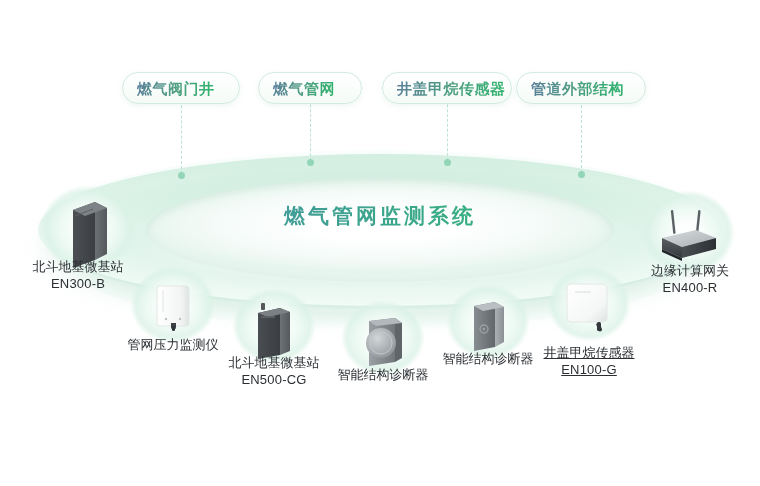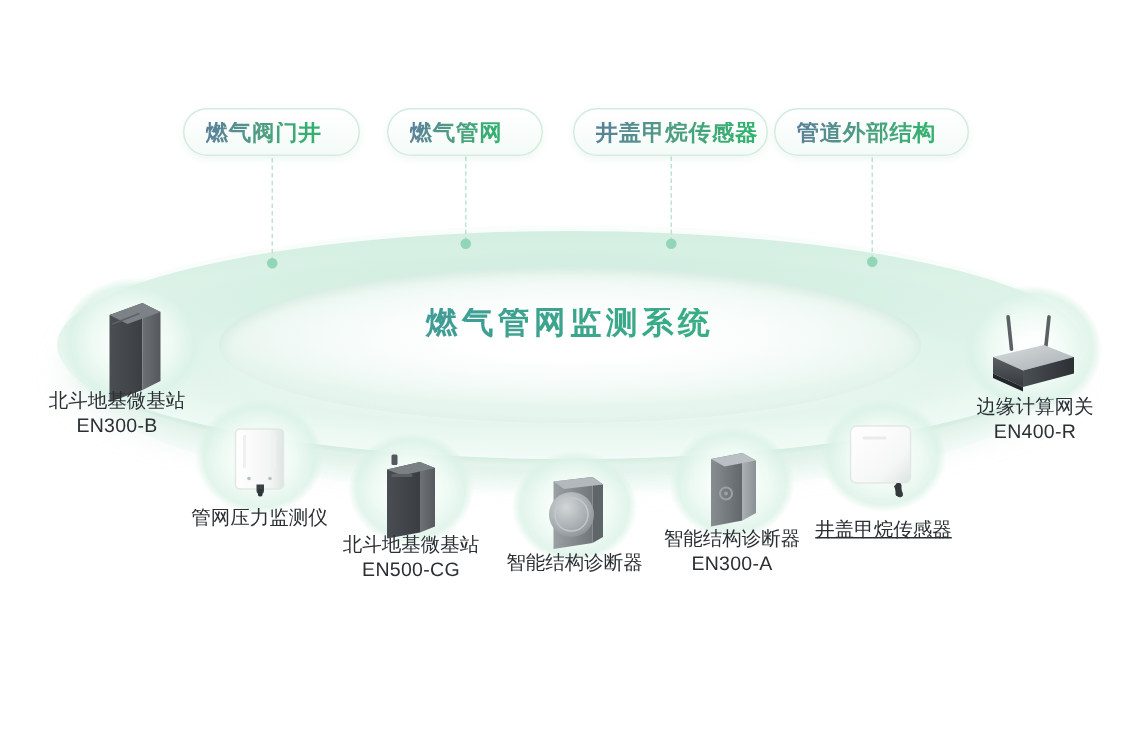--- a/index.html
+++ b/index.html
@@ -257,41 +257,41 @@
               </linearGradient>
     </defs>
     <polygon points="8,9 29,5 29,50 8,54" fill="url(#gpF)"></polygon>
     <polygon points="29,5 38,10 38,45 29,50" fill="url(#gpS)"></polygon>
     <polygon points="8,9 29,5 38,10 17,14" fill="#b9bfc2"></polygon>
     <circle cx="18" cy="32" r="4" fill="none" stroke="#9aa0a3" stroke-width="1.4"></circle>
     <circle cx="18" cy="32" r="1.3" fill="#9aa0a3"></circle>
   </svg></div>
         <div class="cap" style="left: 398px; top: 350px; width: 180px;">
           <div>智能结构诊断器</div>
-          <div class="l2">EN300-A</div>
         </div>
       </div>
       <div class="node">
         <div class="halo" style="left: 547px; top: 266px; width: 84px; height: 84px;"></div>
         <div class="dev" style="left: 563px; top: 279px;">
   <svg width="52" height="58" viewBox="0 0 52 58">
     <defs>
               <linearGradient id="wsq" x1="0" y1="0" x2="1" y2="1">
       <stop offset="0" stop-color="#ffffff"></stop>
                 <stop offset=".7" stop-color="#f5f7f6"></stop>
       <stop offset="1" stop-color="#dde3e0"></stop>
               </linearGradient>
             </defs>
     <rect x="4" y="5" width="40" height="38" rx="4" fill="url(#wsq)" stroke="#e3e8e6" stroke-width="1"></rect>
     <rect x="12" y="12" width="16" height="2" rx="1" fill="#e9eceb"></rect>
     <path d="M36 43 l3 7 a2 2 0 0 1 -3.6 1.6 L33 45 z" fill="#3a3f43"></path>
     <rect x="34" y="43" width="4" height="9" rx="1.6" fill="#33383c"></rect>
   </svg></div>
         <div class="cap" style="left: 499px; top: 344px; width: 180px; text-decoration: underline;">
           <div>井盖甲烷传感器</div>
+          <div class="l2">EN100-G</div>
         </div>
       </div>
       <div class="node">
         <div class="halo" style="left: 641px; top: 190px; width: 94px; height: 94px;"></div>
         <div class="dev" style="left: 652px; top: 208px;">
   <svg width="72" height="58" viewBox="0 0 72 58">
     <defs>
       <linearGradient id="grT" x1="0" y1="0" x2="1" y2="1">
         <stop offset="0" stop-color="#d8dcde"></stop>
                 <stop offset="1" stop-color="#a9afb3"></stop>

